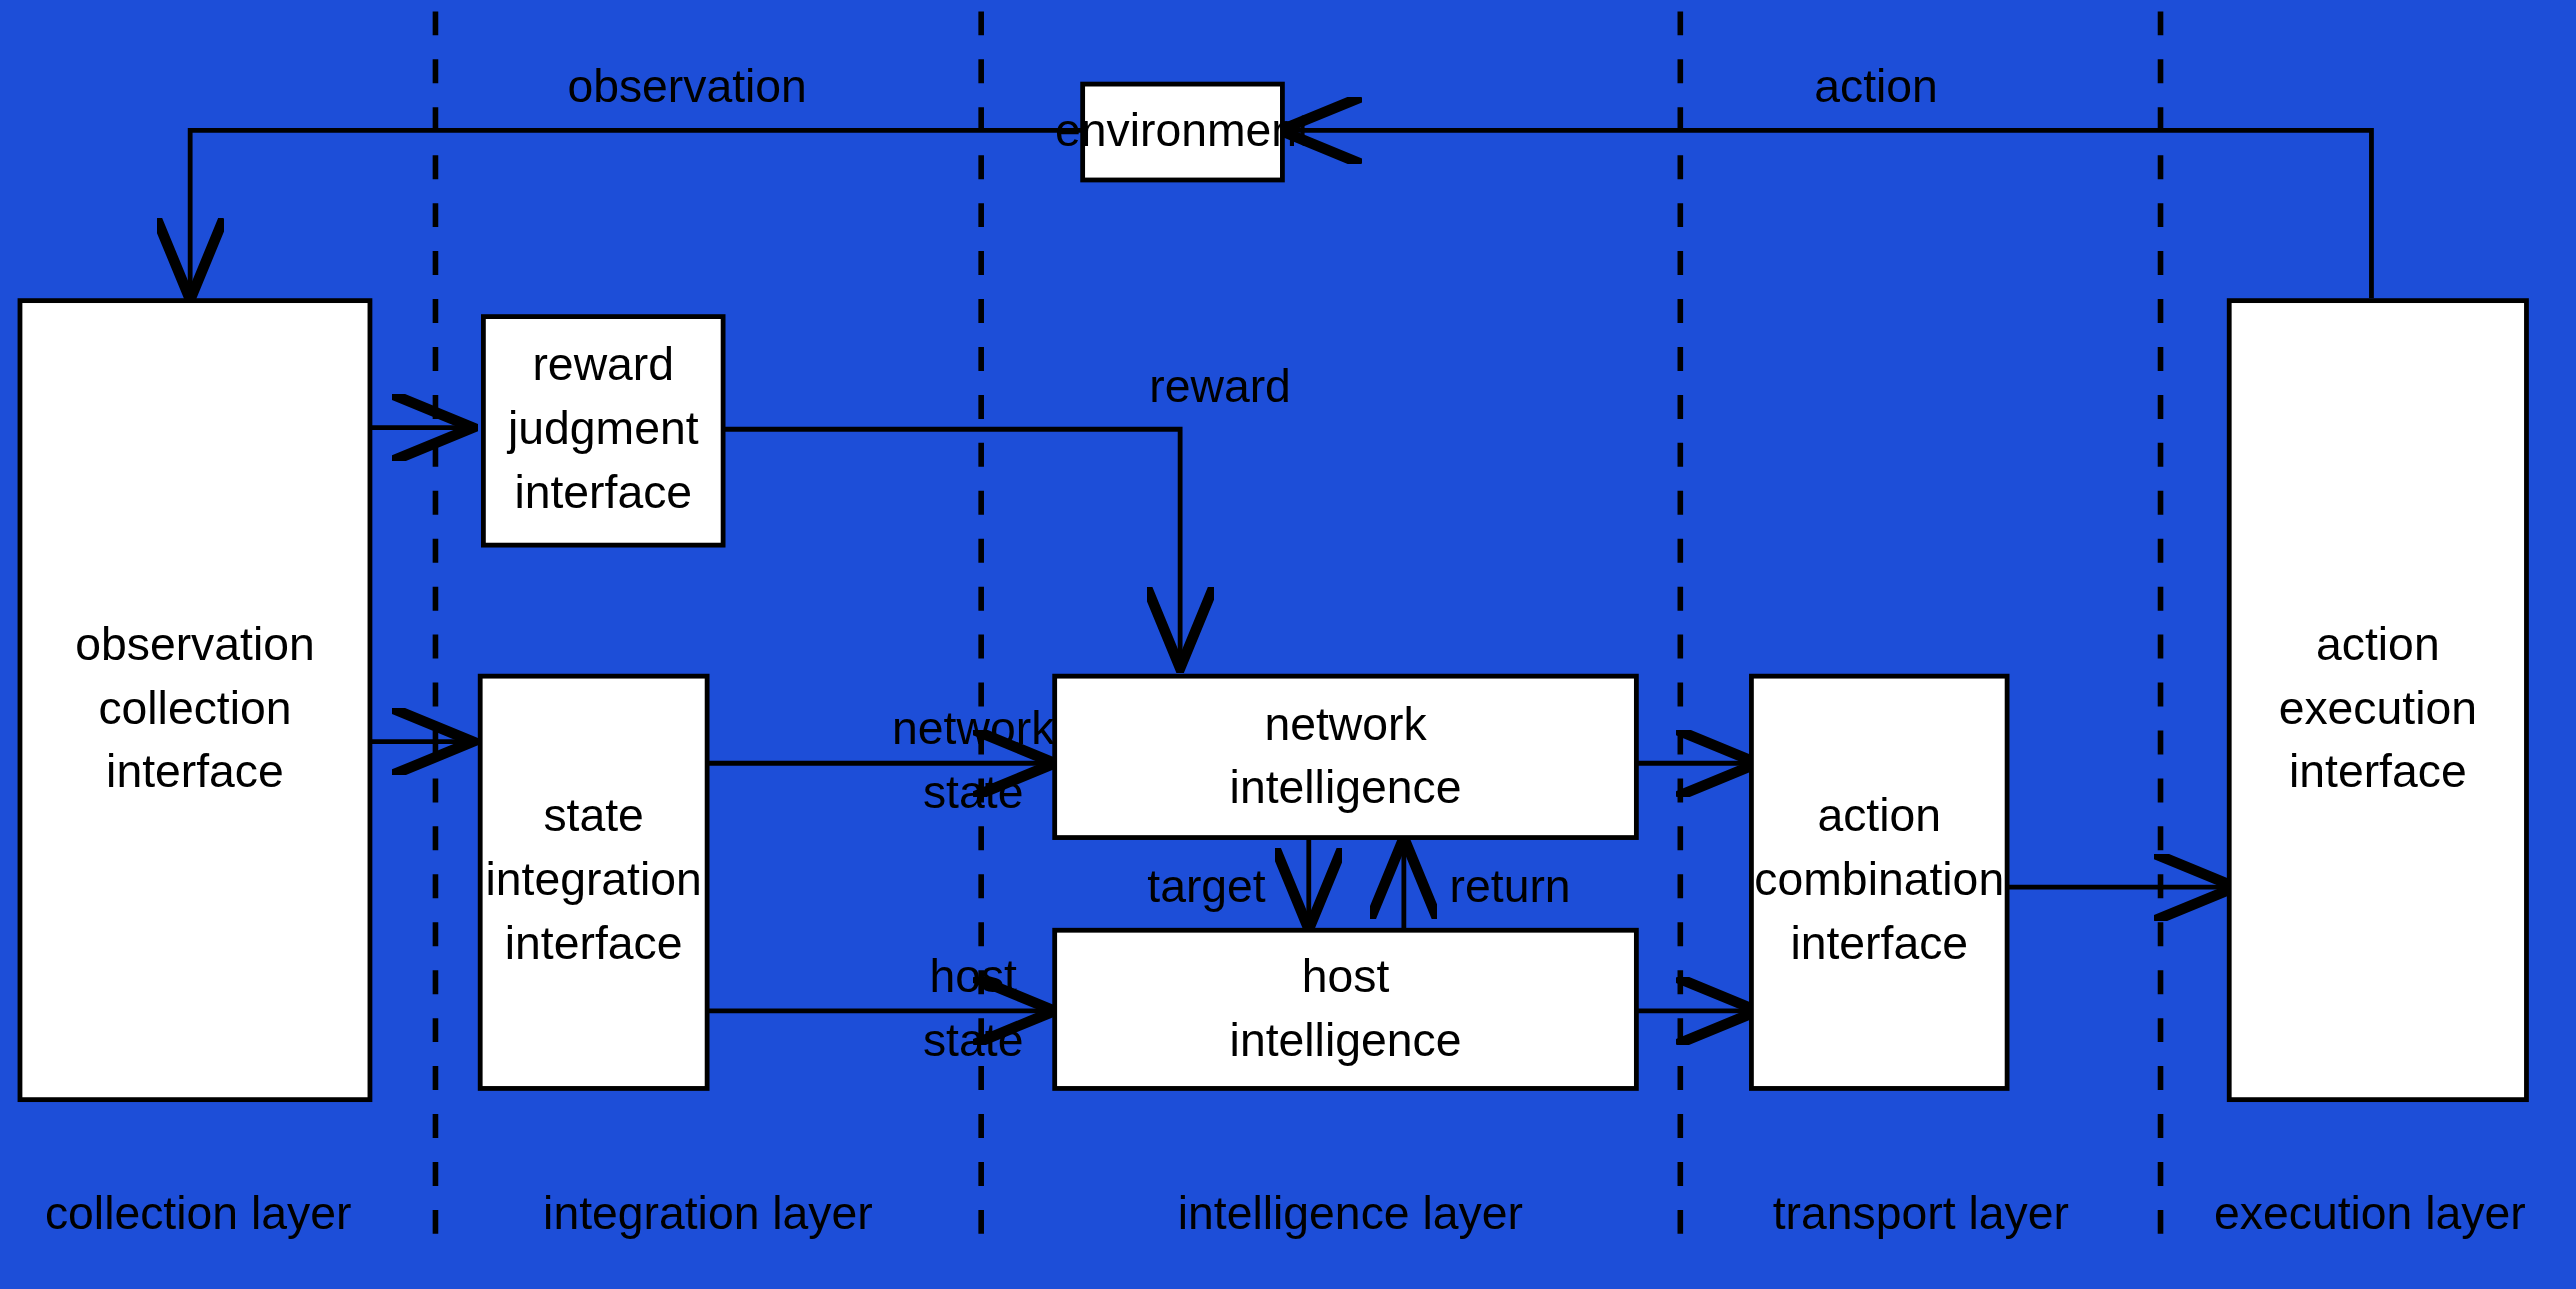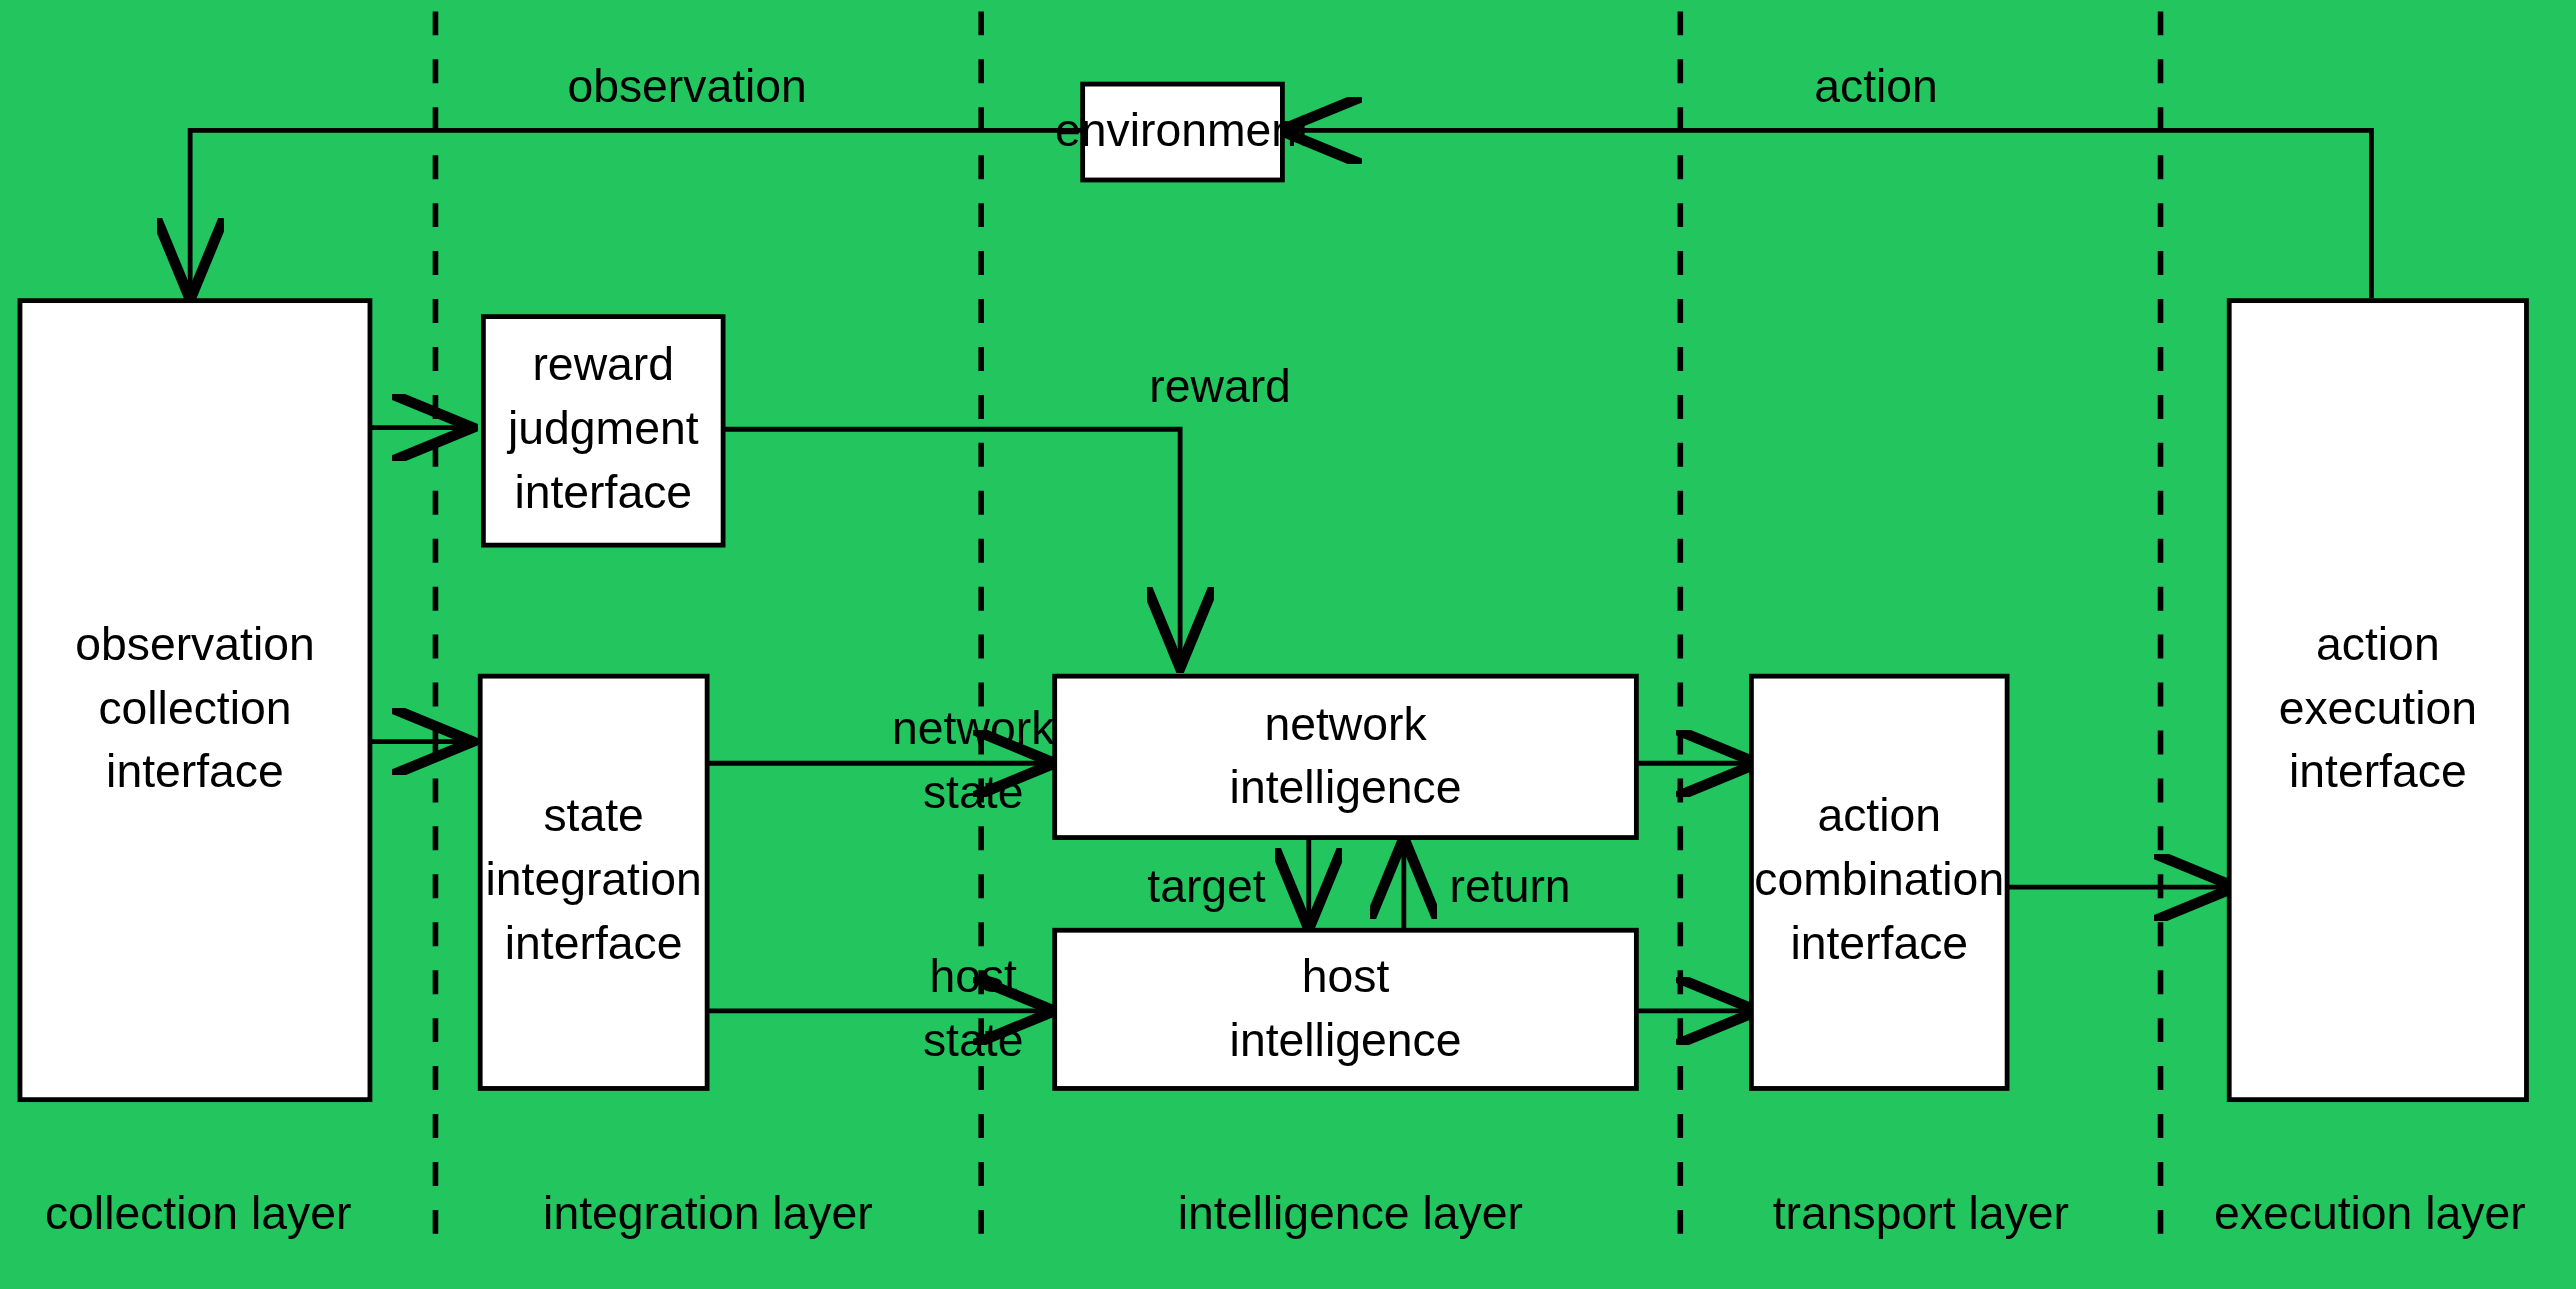--- a/index.html
+++ b/index.html
@@ -9,21 +9,21 @@
   }
   body {
     width: 2576px;
     height: 1290px;
     font-family: "Liberation Sans", sans-serif;
   }
   #diagram-root {
     position: relative;
     width: 2576px;
     height: 1290px;
-    background: #22c55e;
+    background: #1d4ed8;
   }
   svg.diagram {
     display: block;
     width: 2576px;
     height: 1290px;
   }
   .box-rect {
     fill: #ffffff;
     stroke: #000000;
     stroke-width: 6;

